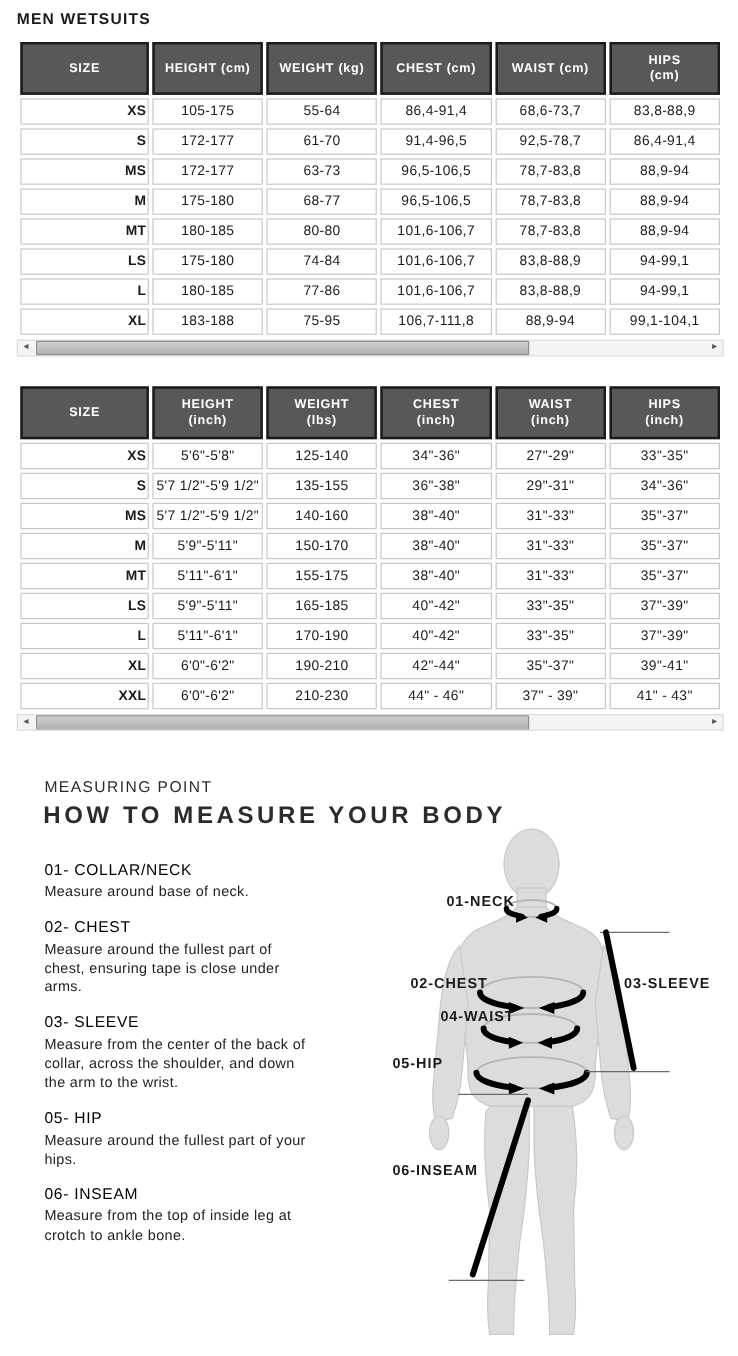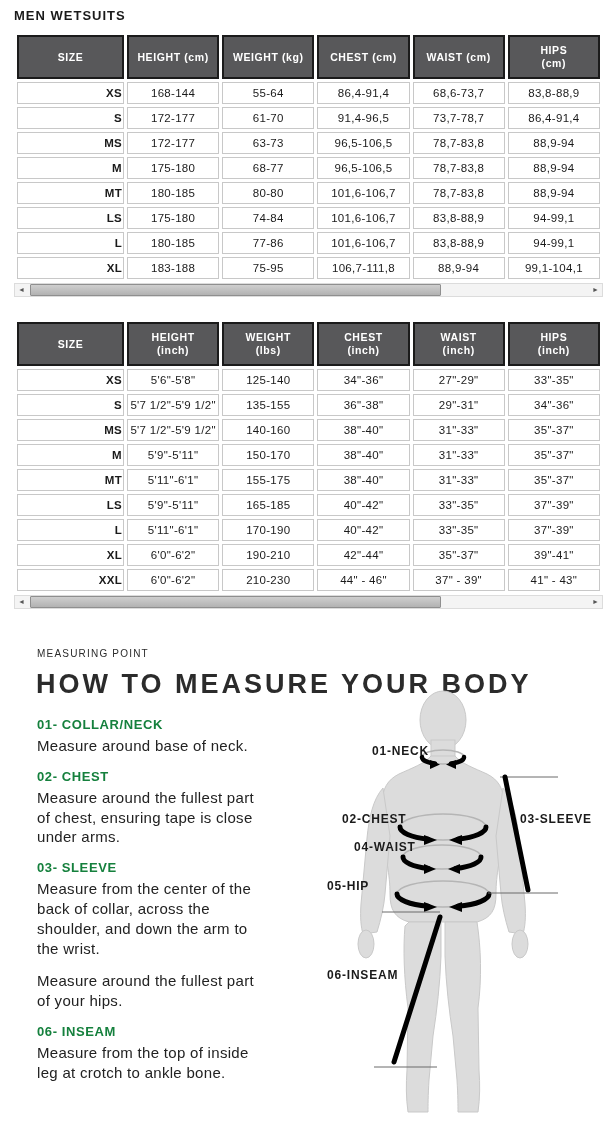--- a/index.html
+++ b/index.html
@@ -17,35 +17,35 @@
   table.size-table td{background:#ffffff;border:1px solid #c8c8c8;font-size:11.5px;letter-spacing:0.3px;text-align:center;vertical-align:middle;padding:4px 1px;color:#1a1a1a;white-space:nowrap;overflow:hidden;}
   table.size-table td:first-child{font-weight:bold;text-align:right;}
 
   .hscrollbar{position:relative;height:14px;margin:1px 0 0 0;background:#f4f4f4;border:1px solid #dcdcdc;box-sizing:border-box;}
   .sb-arrow{position:absolute;top:0;width:13px;height:12px;font-size:7px;line-height:12px;text-align:center;color:#555;cursor:pointer;user-select:none;}
   .sb-arrow.left{left:0;}
   .sb-arrow.right{right:0;}
   .sb-thumb{position:absolute;top:0;left:15px;width:70%;height:12px;background:linear-gradient(#cfcfcf,#b2b2b2);border:1px solid #8f8f8f;box-sizing:border-box;border-radius:1px;}
 
   .measure-section{position:absolute;top:645px;left:0;width:615px;height:485px;}
-  .eyebrow{position:absolute;top:3px;left:37px;font-size:10px;letter-spacing:1.2px;color:#2b2b2b;}
-  .howto-title{position:absolute;top:24px;left:36px;font-size:27px;font-weight:bold;letter-spacing:3px;color:#2b2b2b;margin:0;}
+  .eyebrow{position:absolute;top:3px;left:37px;font-size:13px;letter-spacing:1.2px;color:#2b2b2b;}
+  .howto-title{position:absolute;top:24px;left:36px;font-size:20px;font-weight:bold;letter-spacing:3px;color:#2b2b2b;margin:0;}
 
   .measure-list{position:absolute;top:72px;left:37px;width:222px;}
   .measure-item{margin-bottom:13px;}
-  .measure-item .item-heading{font-size:13px;font-weight:bold;letter-spacing:0.6px;margin:0 0 4px 0;color:#15803d;}
-  .measure-item .item-desc{font-size:15px;line-height:1.32;letter-spacing:0.3px;color:#222;}
+  .measure-item .item-heading{font-size:13px;font-weight:normal;letter-spacing:0.6px;margin:0 0 4px 0;color:#000000;}
+  .measure-item .item-desc{font-size:12px;line-height:1.32;letter-spacing:0.3px;color:#222;}
 
   .diagram{position:absolute;top:15px;left:300px;width:315px;height:460px;}
   .diagram svg{position:absolute;top:0;left:0;}
   .diag-label{position:absolute;font-size:12px;font-weight:bold;letter-spacing:0.8px;color:#1a1a1a;white-space:nowrap;}
   #lbl-neck{top:84px;left:72px;}
   #lbl-chest{top:152px;left:22px;padding-left:20px;}
   #lbl-sleeve{top:152px;left:220px;}
-  #lbl-waist{top:180px;left:16px;padding-left:38px;}
+  #lbl-waist{top:180px;left:29px;padding-left:38px;}
   #lbl-hip{top:219px;left:27px;}
   #lbl-inseam{top:308px;left:27px;text-align:center;}
 </style>
 </head>
 <body>
 
 <div class="page-title">MEN WETSUITS</div>
 
 <div class="table-section" id="metric-section">
   <table class="size-table">
@@ -68,32 +68,32 @@
           </th>
           <th>
             <div>HIPS</div>
             <div>(cm)</div>
           </th>
         </tr>
       </thead>
       <tbody>
         <tr>
           <td>XS</td>
-          <td>168-144</td>
+          <td>105-175</td>
           <td>55-64</td>
           <td>86,4-91,4</td>
           <td>68,6-73,7</td>
           <td>83,8-88,9</td>
         </tr>
         <tr>
           <td>S</td>
           <td>172-177</td>
           <td>61-70</td>
           <td>91,4-96,5</td>
-          <td>73,7-78,7</td>
+          <td>92,5-78,7</td>
           <td>86,4-91,4</td>
         </tr>
         <tr>
           <td>MS</td>
           <td>172-177</td>
           <td>63-73</td>
           <td>96,5-106,5</td>
           <td>78,7-83,8</td>
           <td>88,9-94</td>
         </tr>
@@ -268,20 +268,21 @@
     </div>
     <div class="measure-item">
       <div class="item-heading"><span>02-</span> <span>CHEST</span></div>
       <div class="item-desc">Measure around the fullest part of chest, ensuring tape is close under arms.</div>
     </div>
     <div class="measure-item">
       <div class="item-heading"><span>03-</span> <span>SLEEVE</span></div>
       <div class="item-desc">Measure from the center of the back of collar, across the shoulder, and down the arm to the wrist.</div>
     </div>
     <div class="measure-item">
+      <div class="item-heading"><span>05-</span> <span>HIP</span></div>
       <div class="item-desc">Measure around the fullest part of your hips.</div>
     </div>
     <div class="measure-item">
       <div class="item-heading"><span>06-</span> <span>INSEAM</span></div>
       <div class="item-desc">Measure from the top of inside leg at crotch to ankle bone.</div>
     </div>
   </div>
 
   <div class="diagram">
     <svg width="315" height="460" viewBox="0 0 315 460">

